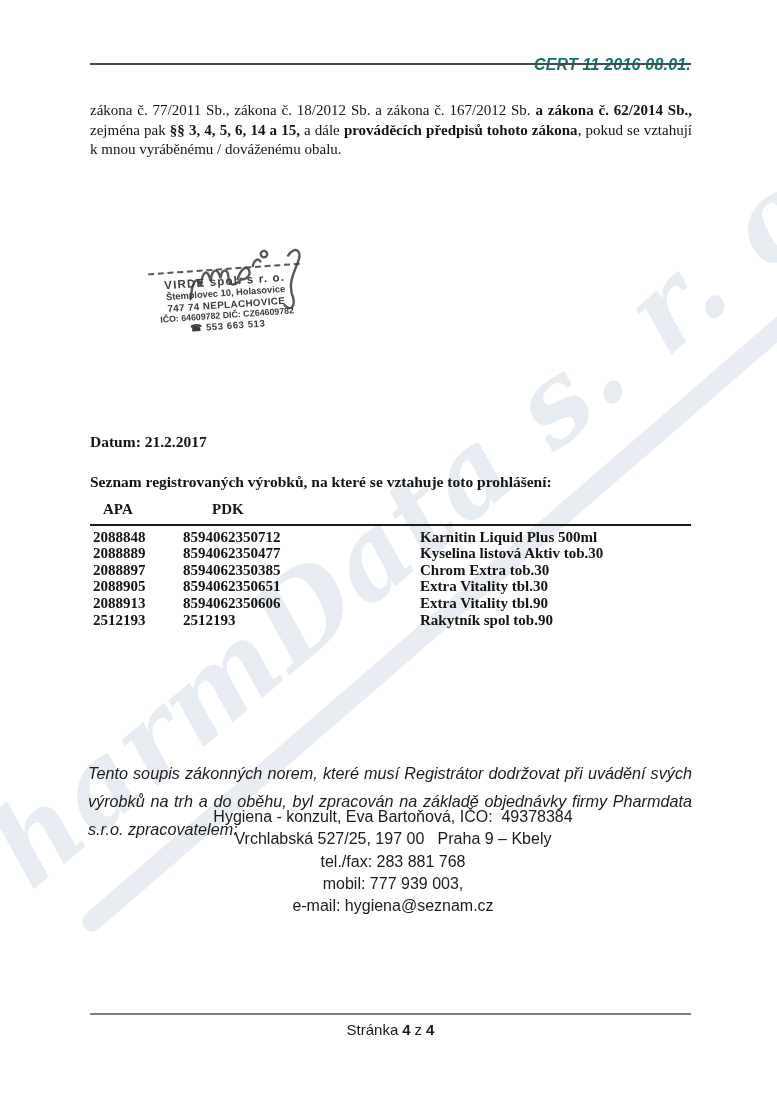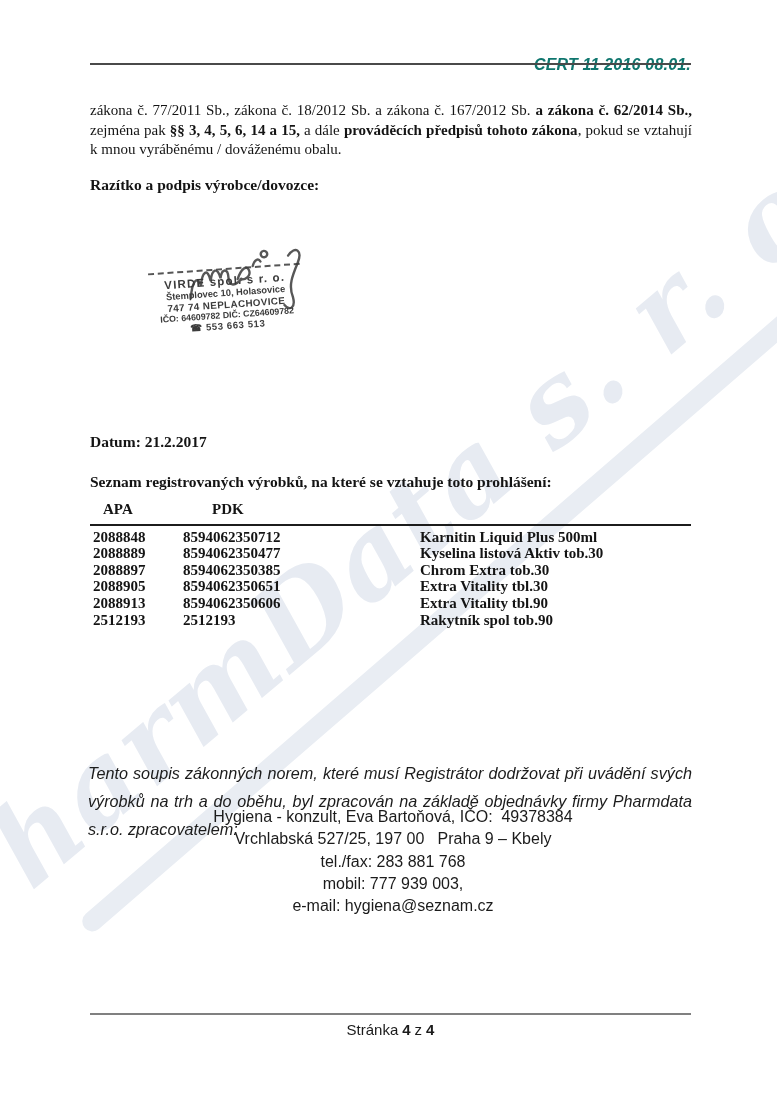--- a/index.html
+++ b/index.html
@@ -91,21 +91,20 @@
     </g>
   </svg>
 
   <div class="content">
 
     <div class="header-code">CERT 11 2016 08.01.</div>
     <div class="header-rule"></div>
 
     <p class="intro"><span>zákona č. 77/2011 Sb., zákona č. 18/2012 Sb. a zákona č. 167/2012 Sb. </span><b>a zákona č. 62/2014 Sb.,</b><span> zejména pak </span><b>§§ 3, 4, 5, 6, 14 a 15,</b><span> a dále </span><b>prováděcích předpisů tohoto zákona</b><span>, pokud se vztahují k mnou vyráběnému / dováženému obalu.</span></p>
 
-    <div class="stamp-heading">Razítko a podpis výrobce/dovozce:</div>
 
     <div class="stamp-wrap">
       <div class="stamp-dash"></div>
       <div class="st1">VIRDE spol. s r. o.</div>
       <div class="st2">Štemplovec 10, Holasovice</div>
       <div class="st3">747 74 NEPLACHOVICE</div>
       <div class="st4">IČO: 64609782 DIČ: CZ64609782</div>
       <div class="st5">☎ 553 663 513</div>
       <svg class="signature" width="130" height="80" viewBox="0 0 130 80" aria-hidden="true">
         <g stroke="#3a3a3a" stroke-width="2.4" fill="none" stroke-linecap="round" opacity="0.85">

